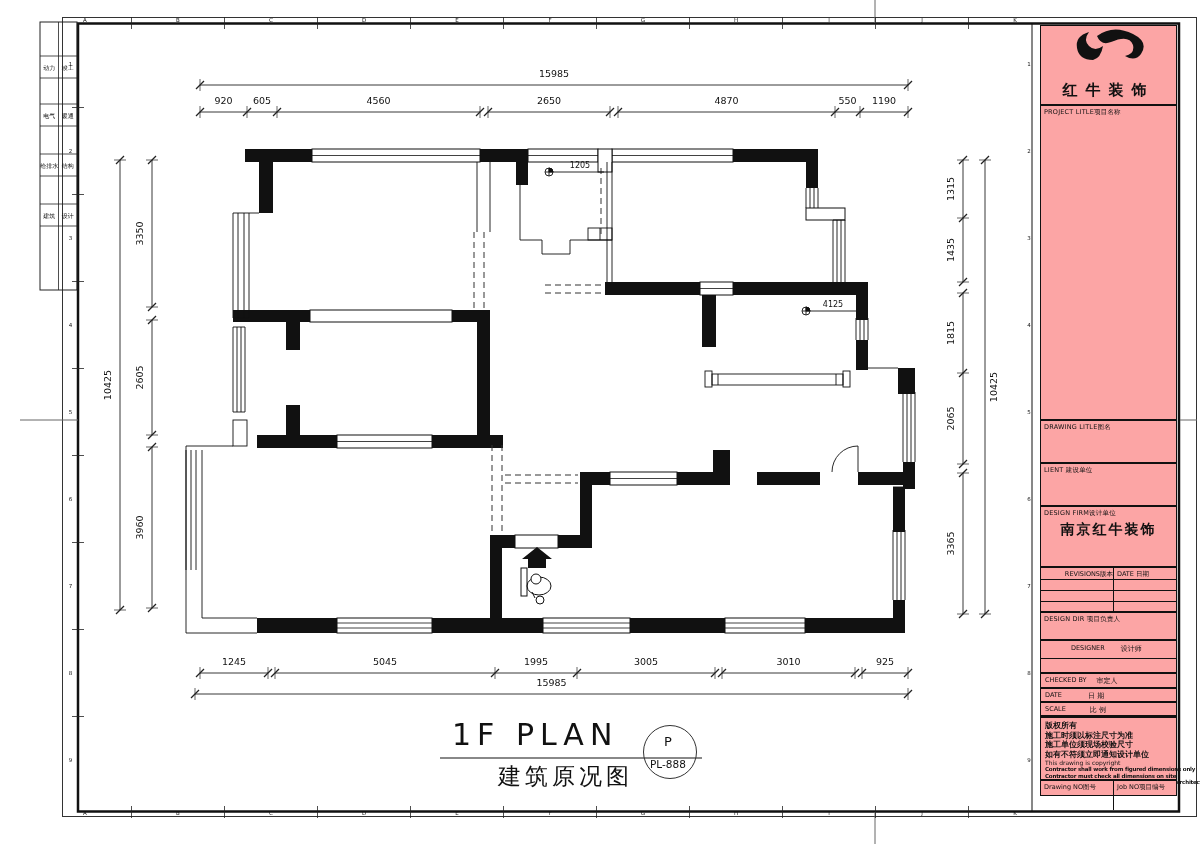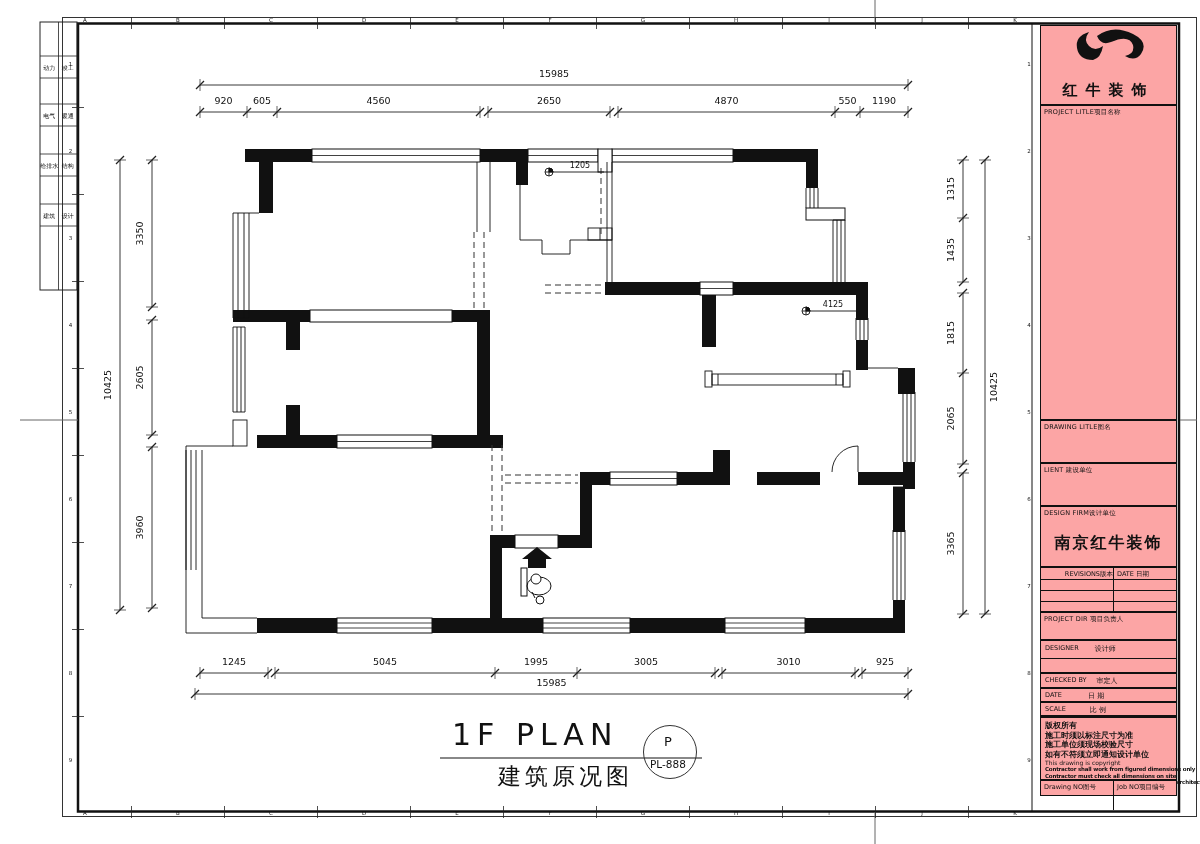--- a/index.html
+++ b/index.html
@@ -5,21 +5,21 @@
   html,body{margin:0;padding:0;background:#fff;}
   body{width:1200px;height:844px;position:relative;overflow:hidden;
        font-family:"DejaVu Sans","Liberation Sans",sans-serif;color:#111;}
   #plan-svg{position:absolute;left:0;top:0;}
   
   .tb-box{position:absolute;left:1040px;width:137px;border:1px solid #111;
           box-sizing:border-box;background:#fca5a5;}
   .tb-label{font-size:6.5px;line-height:8px;padding:2px 0 0 3px;white-space:nowrap;letter-spacing:0.2px;}
   .tb-row-label{display:flex;gap:16px;font-size:6.5px;padding:3px 0 0 4px;white-space:nowrap;}
   .tb-row-label .cn{font-size:7px;}
-  .firm-value{text-align:center;font-weight:bold;font-size:16px;margin-top:16px;letter-spacing:2px;}
+  .firm-value{text-align:center;font-weight:bold;font-size:14px;margin-top:4px;letter-spacing:2px;}
   .rev-head{display:flex;font-size:6.5px;border-bottom:1px solid #111;height:12px;box-sizing:border-box;}
   .rev-head .c1{width:73px;border-right:1px solid #111;padding:2px 0 0 3px;box-sizing:border-box;}
   .rev-head .c2{padding:2px 0 0 3px;}
   .rev-row{height:11px;border-bottom:1px solid #111;box-sizing:border-box;position:relative;}
   .rev-row .divv{position:absolute;left:72px;top:0;bottom:0;width:1px;background:#111;}
   .copy-cn{font-size:8px;font-weight:bold;line-height:9.5px;white-space:nowrap;}
   .copy-en{font-size:6px;line-height:7px;white-space:nowrap;}
   .copy-en-b{font-size:5.5px;font-weight:bold;line-height:6.5px;white-space:nowrap;letter-spacing:-0.2px;}
   .dn-head{display:flex;font-size:6.5px;}
   .dn-head .c1{width:73px;border-right:1px solid #111;padding:2px 0 0 3px;box-sizing:border-box;height:29px;}
@@ -488,24 +488,24 @@
       </div>
     <div class="rev-row">
         <div class="divv"></div>
       </div>
     <div class="rev-row" style="border-bottom:none;">
         <div class="divv"></div>
       </div>
   </div>
 
   <div class="tb-box" style="top:612px;height:28px;">
-    <div class="tb-label">PROJECT DIR 项目负责人</div>
-  </div>
-
-  <div class="tb-box" style="top:640px;height:34px;">
+    <div class="tb-label">DESIGN DIR 项目负责人</div>
+  </div>
+
+  <div class="tb-box" style="top:640px;height:34px;padding-left:26px;">
     <div class="tb-row-label">
         <span>DESIGNER</span>
         <span class="cn">设计师</span>
       </div>
   </div>
   <div class="tb-box" style="top:658px;height:15px;">
     <div class="tb-row-label" style="padding-top:12px;">
         <span>DRAWING</span>
         <span class="cn">制图人</span>
       </div>

